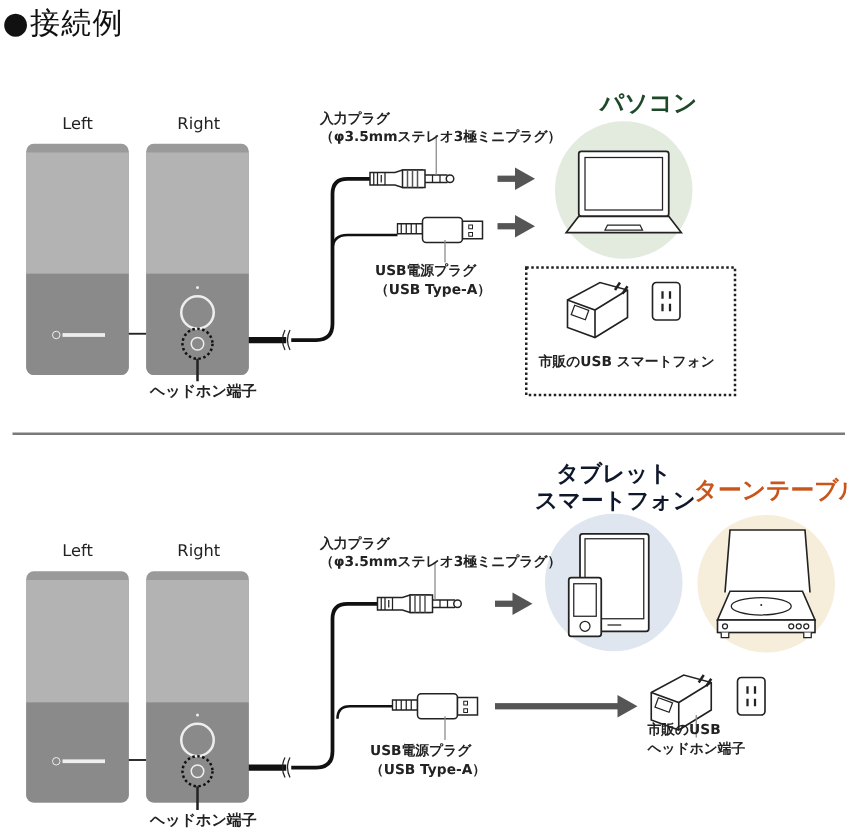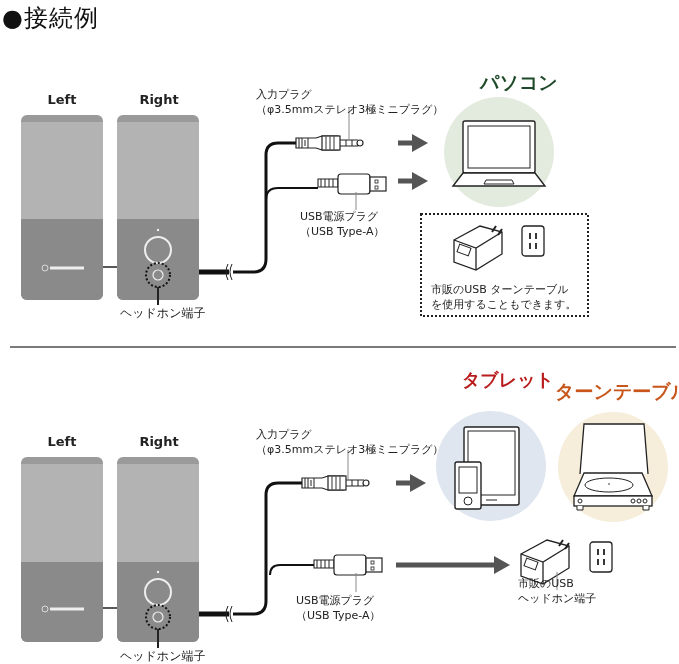--- a/index.html
+++ b/index.html
@@ -1,22 +1,22 @@
 <!DOCTYPE html>
 <html><head>
 <meta charset="utf-8">
 <style>
   html,body{margin:0;padding:0;background:#fff;}
   body{width:679px;height:664px;position:relative;overflow:hidden;font-family:"DejaVu Sans",sans-serif;color:#222;}
-  .abs{position:absolute;}
+  .abs{position:absolute;font-weight:bold;}
   .title{left:2px;top:2px;font-size:24px;font-weight:normal;color:#111;letter-spacing:1px;white-space:nowrap;}
-  .lbl{font-size:13px;font-weight:bold;color:#222;text-align:center;width:80px;}
+  .lbl{font-size:13px;font-weight:normal;color:#222;text-align:center;width:80px;}
   .small{font-size:11px;color:#222;white-space:nowrap;line-height:15px;}
   .cat-green{font-size:19px;font-weight:bold;color:#1f4a2a;white-space:nowrap;}
-  .cat-navy{font-size:18px;font-weight:bold;color:#b91c1c;line-height:21px;text-align:right;white-space:nowrap;}
+  .cat-navy{font-size:18px;font-weight:bold;color:#0f172a;line-height:21px;text-align:center;white-space:nowrap;}
   .cat-orange{font-size:19px;font-weight:bold;color:#c8561a;white-space:nowrap;}
   svg{position:absolute;left:0;top:0;}
 </style>
 </head>
 <body>
 
 <div class="abs title">●接続例</div>
 
 <svg width="679" height="664" viewBox="0 0 679 664">
   <defs>
@@ -171,38 +171,38 @@
   <div>（φ3.5mmステレオ3極ミニプラグ）</div>
 </div>
 <div class="abs small" style="left:300px;top:209px;">
   <div>USB電源プラグ</div>
   <div>（USB Type-A）</div>
 </div>
 
 <div class="abs cat-green" style="left:480px;top:70px;">パソコン</div>
 
 <div class="abs small" style="left:431px;top:282px;font-size:11px;">
-  <div>市販のUSB ターンテーブル</div>
-  <div>を使用することもできます。</div>
+  <div>市販のUSB スマートフォン</div>
 </div>
 
 <div class="abs lbl" style="left:22px;top:434px;">Left</div>
 <div class="abs lbl" style="left:119px;top:434px;">Right</div>
 <div class="abs small" style="left:120px;top:649px;font-size:12px;">ヘッドホン端子</div>
 
 <div class="abs small" style="left:256px;top:427px;">
   <div>入力プラグ</div>
   <div>（φ3.5mmステレオ3極ミニプラグ）</div>
 </div>
 <div class="abs small" style="left:296px;top:593px;">
   <div>USB電源プラグ</div>
   <div>（USB Type-A）</div>
 </div>
 
 <div class="abs cat-navy" style="left:428px;top:369px;width:126px;">
   <div>タブレット</div>
+  <div>スマートフォン</div>
 </div>
 <div class="abs cat-orange" style="left:555px;top:379px;">ターンテーブル</div>
 
 <div class="abs small" style="left:518px;top:576px;">
   <div>市販のUSB</div>
   <div>ヘッドホン端子</div>
 </div>
 
 </body></html>

